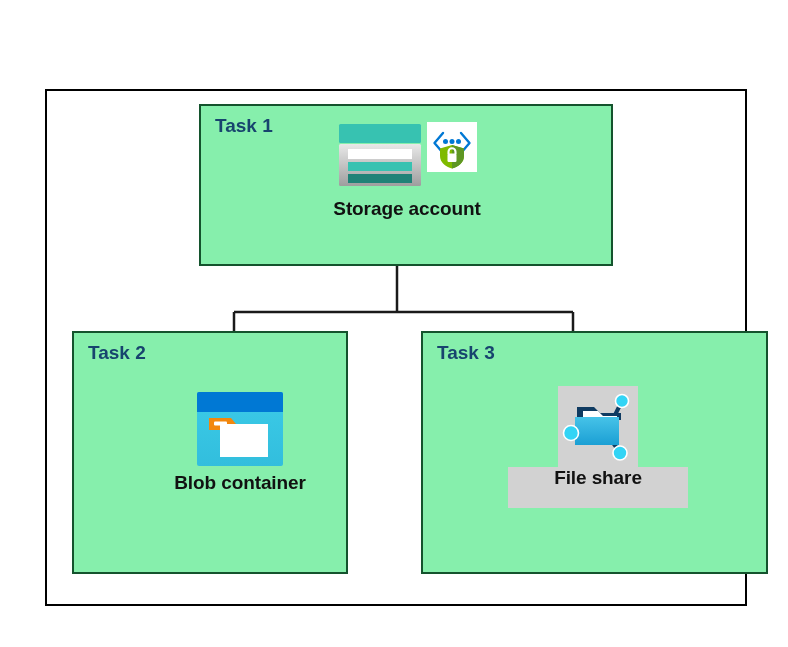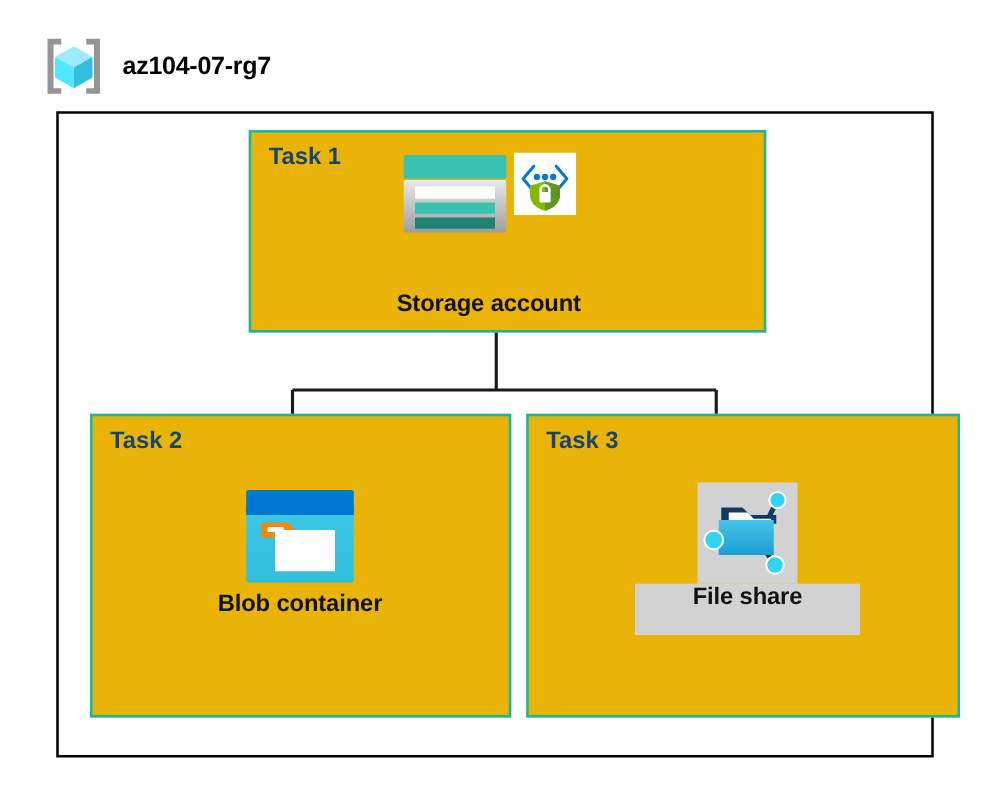--- a/index.html
+++ b/index.html
@@ -50,59 +50,58 @@
     width: 702px;
     height: 517px;
     border: 2px solid #000000;
     background: #ffffff;
     box-sizing: border-box;
   }
 
   
   .task-box {
     position: absolute;
-    border: 2px solid #14b8a6;
-    background: #eab308;
+    border: 2px solid #14532d;
+    background: #86efac;
     box-sizing: border-box;
   }
   .task-box .task-label {
     position: absolute;
     left: 14px;
     top: 9px;
     font-size: 19px;
     font-weight: bold;
     color: #17446e;
     white-space: nowrap;
   }
 
   #task1-box { left: 199px; top: 104px; width: 414px; height: 162px; }
-  #task2-box { left: 72px;  top: 331px; width: 337px; height: 243px; text-align: right; }
+  #task2-box { left: 72px;  top: 331px; width: 276px; height: 243px; text-align: right; }
   #task3-box { left: 421px; top: 331px; width: 347px; height: 243px; }
 
   
   .node {
     position: absolute;
     display: flex;
     flex-direction: column;
     align-items: center;
   }
   .node-caption {
     font-size: 19px;
     font-weight: bold;
     color: #111111;
     white-space: nowrap;
     letter-spacing: -0.1px;
   }
 
   
   #node-storage {
-    left: 316px;
+    left: 332px;
     top: 122px;
     width: 150px;
-    gap: 35px;
   }
   #node-storage .icon-row {
     display: flex;
     align-items: flex-start;
     gap: 4px;
     height: 70px;
   }
   #node-storage .node-caption { margin-top: 6px; }
 
   
@@ -143,37 +142,20 @@
     width: 788px;
     height: 647px;
     pointer-events: none;
   }
 </style>
 </head>
 <body>
 
 <div id="canvas">
 
-  <div class="rg-header">
-    <span>
-      <svg class="rg-icon" viewBox="0 0 54 50" xmlns="http://www.w3.org/2000/svg">
-
-        <path d="M17 3 L6 3 L6 47 L17 47 L17 42.5 L10.8 42.5 L10.8 7.5 L17 7.5 Z" fill="#949494"></path>
-
-        <path d="M37 3 L48 3 L48 47 L37 47 L37 42.5 L43.2 42.5 L43.2 7.5 L37 7.5 Z" fill="#949494"></path>
-
-        <path d="M27 9 L42 17.5 L27 26 L12 17.5 Z" fill="#9cebff"></path>
-
-        <path d="M12 17.5 L27 26 L27 42.5 L12 34 Z" fill="#50e6ff"></path>
-
-        <path d="M42 17.5 L42 34 L27 42.5 L27 26 Z" fill="#32bedd"></path>
-      </svg>
-    </span>
-    <span class="rg-title">az104-07-rg7</span>
-  </div>
 
   <div class="rg-container"></div>
 
   <svg class="connector-svg" xmlns="http://www.w3.org/2000/svg">
 
     <line x1="397" y1="266" x2="397" y2="312" stroke="#1a1a1a" stroke-width="2.5"></line>
 
     <line x1="234" y1="312" x2="573" y2="312" stroke="#1a1a1a" stroke-width="2.5"></line>
 
     <line x1="234" y1="312" x2="234" y2="390" stroke="#1a1a1a" stroke-width="2.5"></line>

